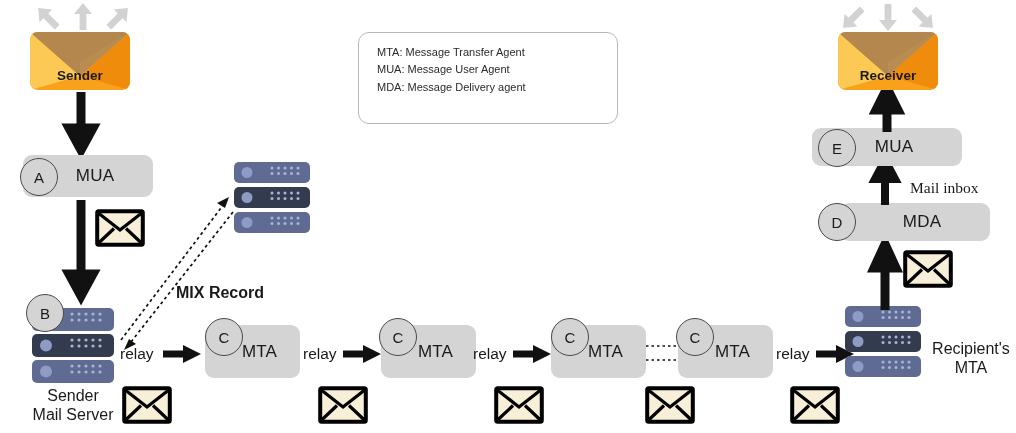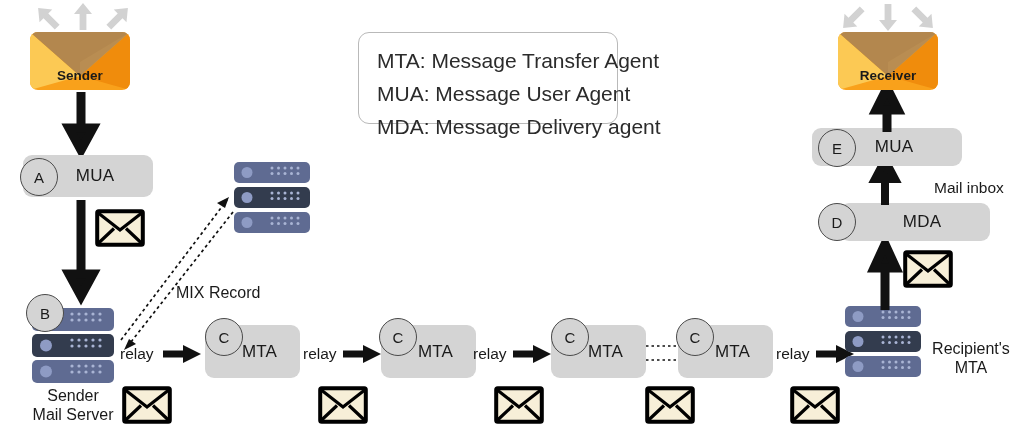--- a/index.html
+++ b/index.html
@@ -48,21 +48,21 @@
   
   #legend{
     position:absolute;
     border:1.3px solid #b9b9b9;
     border-radius:11px;
     background:#fff;
     box-sizing:border-box;
     padding:11px 16px 12px 18px;
   }
   #legend .leg-line{
-    font-size:21px;
+    font-size:11px;
     color:#2b2b2b;
     line-height:1.58;
     white-space:nowrap;
   }
 
   
   .txt{
     position:absolute;
     color:#1a1a1a;
     font-size:16px;
@@ -263,21 +263,21 @@
   </div>
 
   <svg class="sv" style="left:105px;top:190px;" width="140" height="160" viewBox="0 0 140 160">
 
     <path d="M16,150 L122,10" fill="none" stroke="#111" stroke-width="1.7" stroke-dasharray="3,3"></path>
     <polygon points="124,7 112,13 120,18" fill="#111"></polygon>
 
     <path d="M128,22 L22,157" fill="none" stroke="#111" stroke-width="1.7" stroke-dasharray="3,3"></path>
     <polygon points="19,160 31,154 24,149" fill="#111"></polygon>
   </svg>
-  <div class="txt" style="left:176px;top:283px;">MIX Record</div>
+  <div class="txt" style="left:176px;top:283px;font-weight:bold;">MIX Record</div>
 
   <div id="legend" style="left:358px;top:32px;width:260px;height:92px;">
     <div class="leg-line">MTA: Message Transfer Agent</div>
     <div class="leg-line">MUA: Message User Agent</div>
     <div class="leg-line">MDA: Message Delivery agent</div>
   </div>
 
   <div class="txt small" style="left:120px;top:345px;">relay</div>
   <svg class="sv" style="left:163px;top:344px;" width="40" height="20" viewBox="0 0 40 20">
     <path d="M0,10 L24,10" stroke="#111" stroke-width="7"></path>
@@ -421,21 +421,21 @@
   <div class="pill" style="left:812px;top:203px;width:150px;height:38px;margin-left:28px;">
     <div class="pill-label">MDA</div>
   </div>
   <div class="badge" style="left:818px;top:203px;width:36px;height:36px;">
     <span>D</span>
   </div>
 
   <svg class="sv" style="left:872px;top:159px;" width="26" height="46" viewBox="0 0 26 46">
     <path d="M13,46 L13,18 M13,1 L3,20 L23,20 Z" stroke="#111111" stroke-width="8" fill="#111111"></path>
   </svg>
-  <div class="txt small" style="left:934px;top:179px;">Mail inbox</div>
+  <div class="txt small" style="left:910px;top:179px;font-family:Liberation Serif, serif;">Mail inbox</div>
 
   <div class="pill" style="left:812px;top:128px;width:150px;height:38px;">
     <div class="pill-label">MUA</div>
   </div>
   <div class="badge" style="left:818px;top:129px;width:36px;height:36px;">
     <span>E</span>
   </div>
 
   <svg class="sv" style="left:872px;top:88px;" width="30" height="44" viewBox="0 0 30 44">
     <path d="M15,44 L15,18 M15,0 L4,22 L26,22 Z" stroke="#111111" stroke-width="9" fill="#111111"></path>

